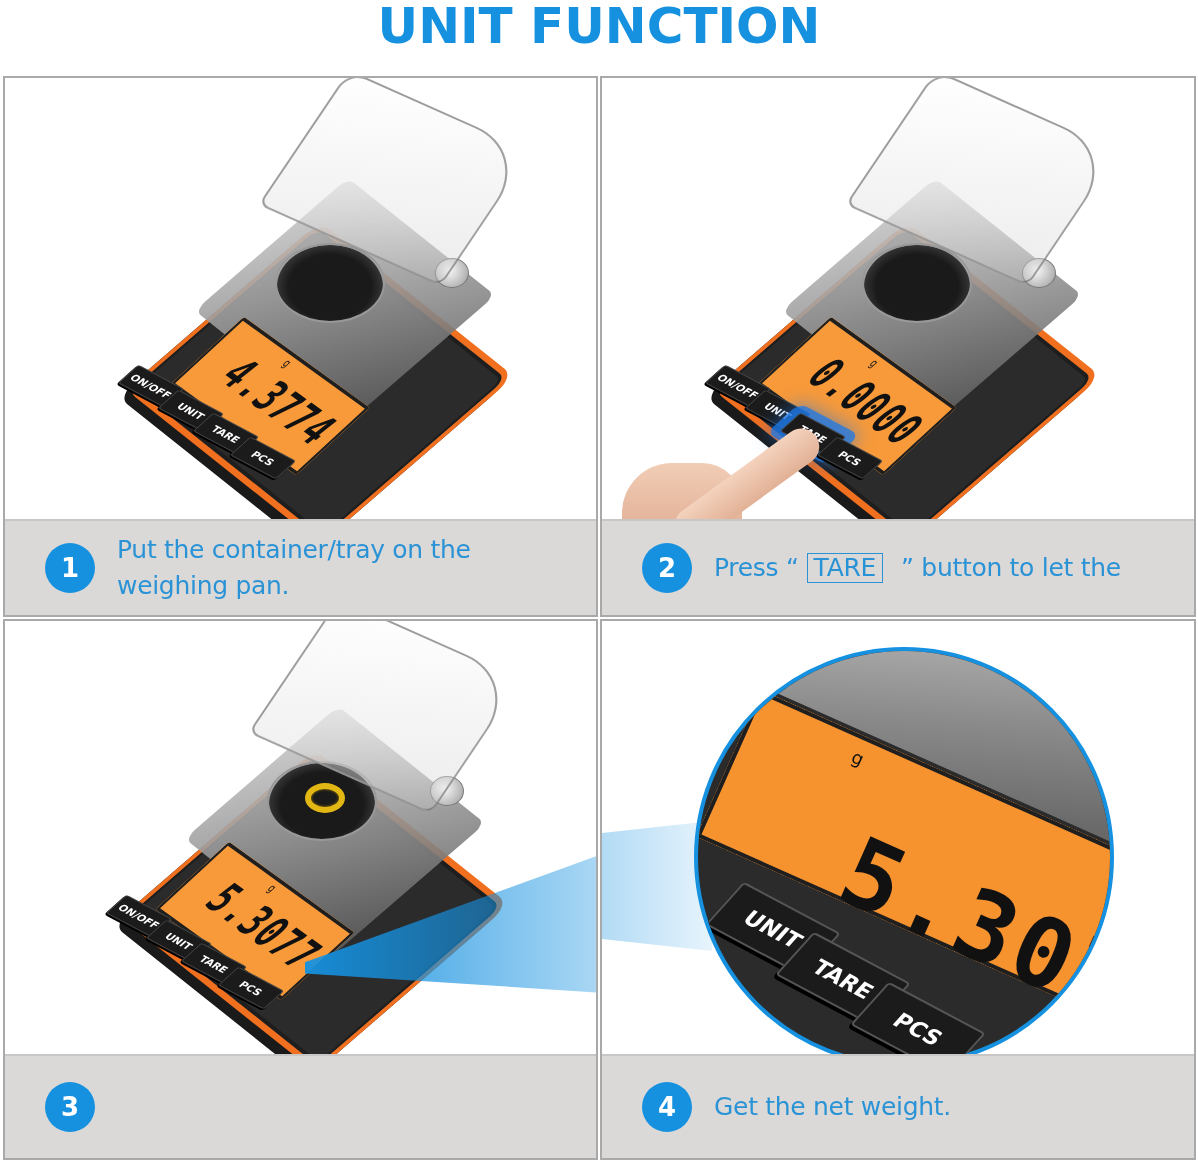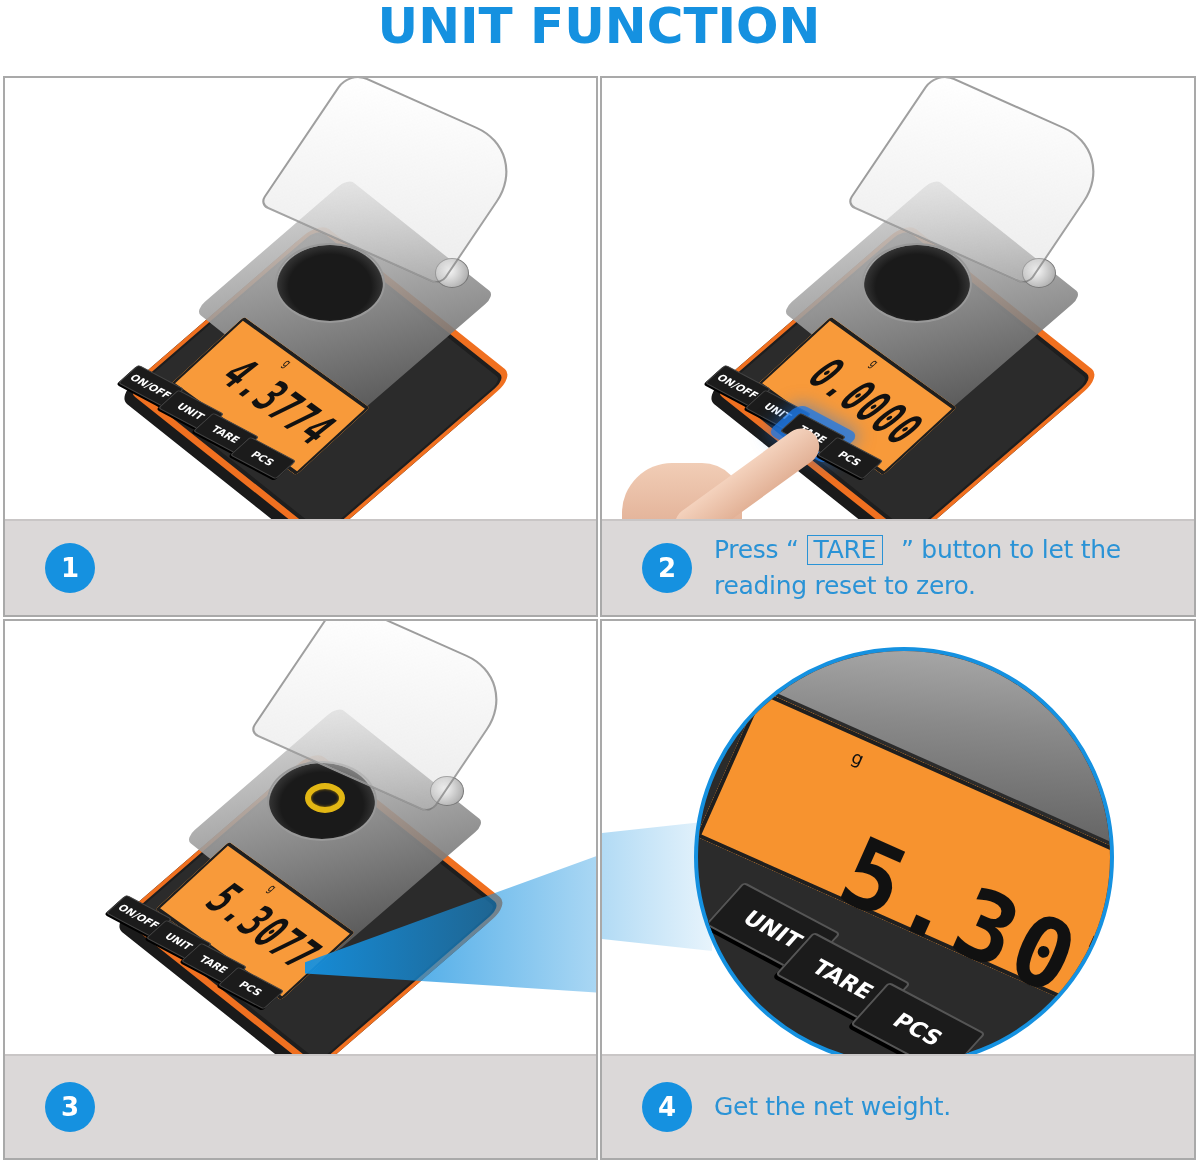--- a/index.html
+++ b/index.html
@@ -162,20 +162,24 @@
       <span class="lcd-unit">g</span>
       <span class="lcd-value">4.3774</span>
     </div>
     <div class="btn" style="left:120px;top:295px;">ON/OFF</div>
     <div class="btn" style="left:160px;top:320px;">UNIT</div>
     <div class="btn" style="left:195px;top:343px;">TARE</div>
     <div class="btn" style="left:232px;top:367px;">PCS</div>
   </div>
   <div class="caption">
     <div class="badge">1</div>
+    <div class="cap-text">
+      <div>Put the container/tray on the</div>
+      <div>weighing pan.</div>
+    </div>
   </div>
 </div>
 
 <div class="panel p2">
   <div class="scale" style="left:0;top:0;width:596px;height:445px;">
     <div class="scale-body" style="left:140px;top:210px;"></div>
     <div class="scale-platform" style="left:205px;top:150px;"></div>
     <div class="tray" style="left:260px;top:165px;"></div>
     <div class="knob" style="left:420px;top:180px;"></div>
     <div class="lid" style="left:280px;top:20px;"></div>
@@ -189,21 +193,20 @@
     <div class="btn" style="left:222px;top:367px;">PCS</div>
     <div class="hand" style="left:20px;top:385px;"></div>
     <div class="finger" style="left:60px;top:390px;"></div>
   </div>
   <div class="caption">
     <div class="badge">2</div>
     <div class="cap-text">
       <div>
         <span>Press “</span><span class="tare-box">TARE</span><span>” button to let the</span>
       </div>
-      <div>reading reset to zero.</div>
     </div>
   </div>
 </div>
 
 <div class="panel p3">
   <div class="scale" style="left:0;top:0;width:595px;height:437px;">
     <div class="scale-body" style="left:145px;top:195px;"></div>
     <div class="scale-platform" style="left:205px;top:135px;"></div>
     <div class="tray" style="left:262px;top:140px;"></div>
     <div class="ring" style="left:300px;top:162px;"></div>

